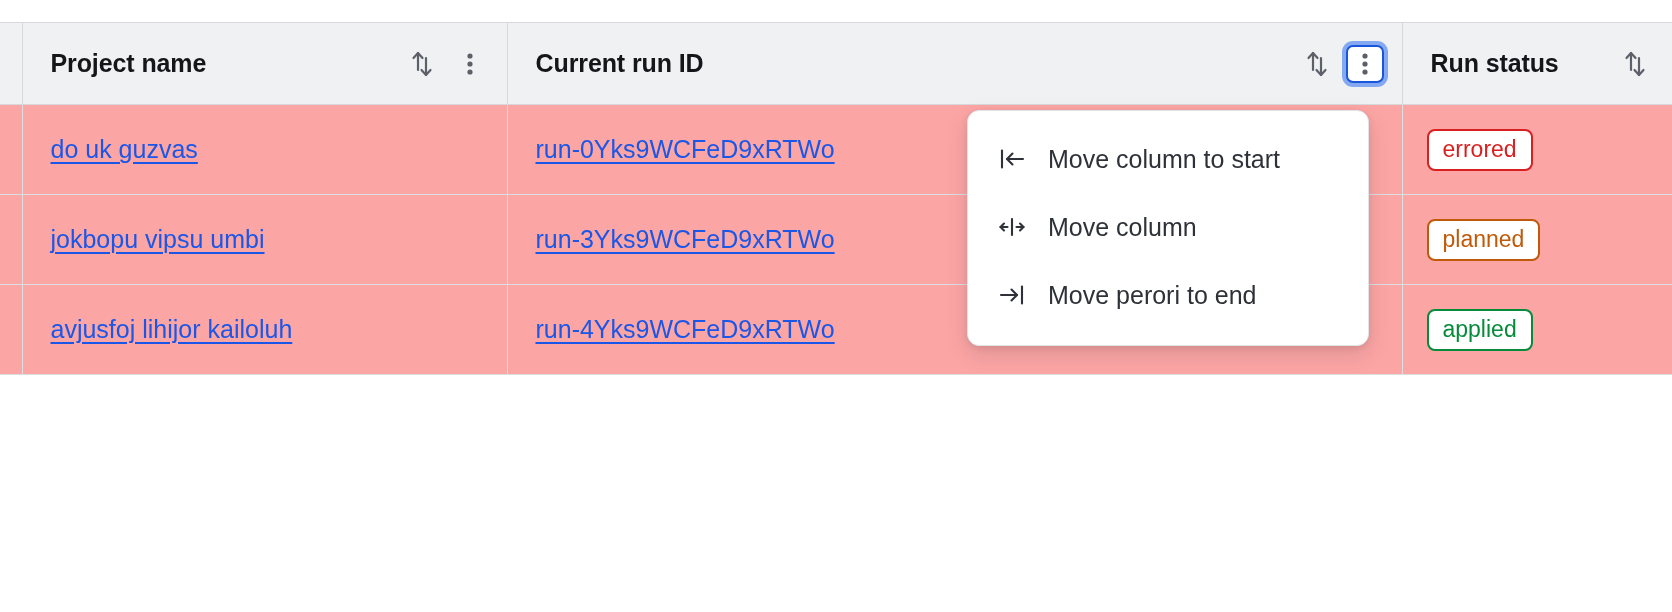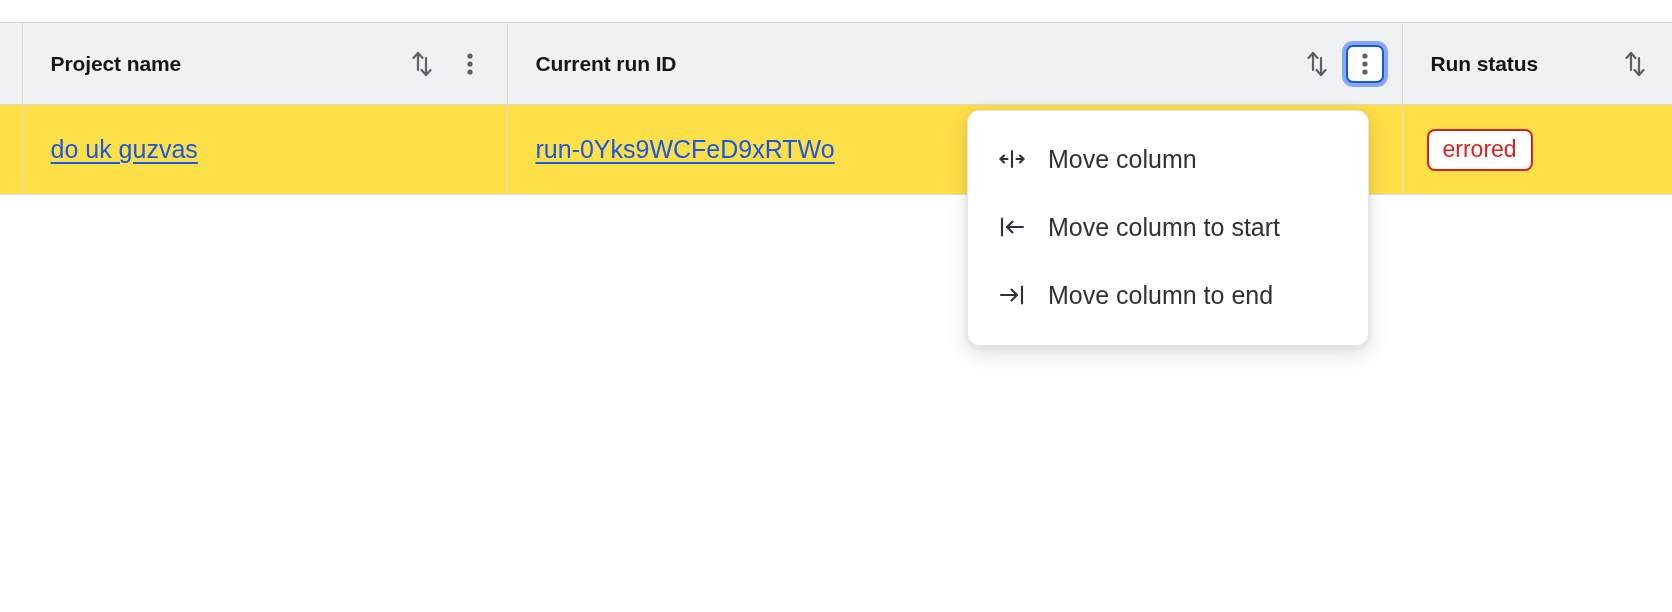--- a/index.html
+++ b/index.html
@@ -46,21 +46,21 @@
   thead th.last-head { border-right: none; margin-left: 24px; }
 
   .head-inner {
     display: flex;
     align-items: center;
     height: 100%;
     padding: 0 18px 0 28px;
     gap: 10px;
   }
   .head-title {
-    font-size: 21px;
+    font-size: 25px;
     font-weight: bold;
     color: #14161a;
     white-space: nowrap;
     letter-spacing: -0.1px;
   }
   .head-spacer { flex: 1 1 auto; }
 
   .icon-btn {
     display: inline-flex;
     align-items: center;
@@ -80,21 +80,21 @@
   }
   .sort-ico { width: 26px; height: 30px; display:block; }
   .kebab-ico { width: 22px; height: 26px; display:block; }
 
   
   tbody td {
     height: 90px;
     padding: 0;
     border-bottom: 1px solid #dcdee1;
     border-right: 1px solid #dcdee1;
-    background: #fde047;
+    background: #fca5a5;
     vertical-align: middle;
   }
   tbody td.gutter-cell { border-right: 1px solid #dcdee1; }
   tbody td.last-cell { border-right: none; }
 
   .cell-inner {
     padding: 0 18px 0 28px;
     display: flex;
     align-items: center;
     height: 100%;
@@ -256,56 +256,92 @@
         </td>
         <td class="last-cell">
           <div class="cell-inner status-cell">
             <span class="badge" style="color:#d91f1f">errored</span>
           </div>
         </td>
       </tr>
 
 
 
-
+      <tr>
+        <td class="gutter-cell"></td>
+        <td>
+          <div class="cell-inner">
+            <a class="link">jokbopu vipsu umbi</a>
+          </div>
+        </td>
+        <td>
+          <div class="cell-inner">
+            <a class="link">run-3Yks9WCFeD9xRTWo</a>
+          </div>
+        </td>
+        <td class="last-cell">
+          <div class="cell-inner status-cell">
+            <span class="badge" style="color:#c05a0a">planned</span>
+          </div>
+        </td>
+      </tr>
+
+      <tr>
+        <td class="gutter-cell"></td>
+        <td>
+          <div class="cell-inner">
+            <a class="link">avjusfoj lihijor kailoluh</a>
+          </div>
+        </td>
+        <td>
+          <div class="cell-inner">
+            <a class="link">run-4Yks9WCFeD9xRTWo</a>
+          </div>
+        </td>
+        <td class="last-cell">
+          <div class="cell-inner status-cell">
+            <span class="badge" style="color:#068b3a">applied</span>
+          </div>
+        </td>
+      </tr>
     </tbody>
   </table>
 
   <div class="menu">
+
+    <div class="menu-item">
+      <svg class="menu-ico" viewBox="0 0 28 28">
+        <g stroke="#2e3238" stroke-width="2.1" fill="none" stroke-linecap="round" stroke-linejoin="round">
+          <line x1="4" y1="5.5" x2="4" y2="22.5"></line>
+          <line x1="25" y1="14" x2="9" y2="14"></line>
+          <polyline points="14.5,8.5 9,14 14.5,19.5"></polyline>
+        </g>
+      </svg>
+      <span class="menu-label">Move column to start</span>
+    </div>
 
     <div class="menu-item">
       <svg class="menu-ico" viewBox="0 0 28 28">
         <g stroke="#2e3238" stroke-width="2.1" fill="none" stroke-linecap="round" stroke-linejoin="round">
           <line x1="14" y1="6" x2="14" y2="22"></line>
           <line x1="9.5" y1="14" x2="2.5" y2="14"></line>
           <polyline points="6,10.5 2.5,14 6,17.5"></polyline>
           <line x1="18.5" y1="14" x2="25.5" y2="14"></line>
           <polyline points="22,10.5 25.5,14 22,17.5"></polyline>
         </g>
       </svg>
       <span class="menu-label">Move column</span>
     </div>
 
     <div class="menu-item">
       <svg class="menu-ico" viewBox="0 0 28 28">
         <g stroke="#2e3238" stroke-width="2.1" fill="none" stroke-linecap="round" stroke-linejoin="round">
-          <line x1="4" y1="5.5" x2="4" y2="22.5"></line>
-          <line x1="25" y1="14" x2="9" y2="14"></line>
-          <polyline points="14.5,8.5 9,14 14.5,19.5"></polyline>
-        </g>
-      </svg>
-      <span class="menu-label">Move column to start</span>
-    </div>
-
-    <div class="menu-item">
-      <svg class="menu-ico" viewBox="0 0 28 28">
-        <g stroke="#2e3238" stroke-width="2.1" fill="none" stroke-linecap="round" stroke-linejoin="round">
           <line x1="24" y1="5.5" x2="24" y2="22.5"></line>
           <line x1="3" y1="14" x2="19" y2="14"></line>
           <polyline points="13.5,8.5 19,14 13.5,19.5"></polyline>
         </g>
       </svg>
-      <span class="menu-label">Move column to end</span>
+      <span class="menu-label">Move perori to end</span>
     </div>
 
   </div>
 
 </div>
 
 </body></html>

